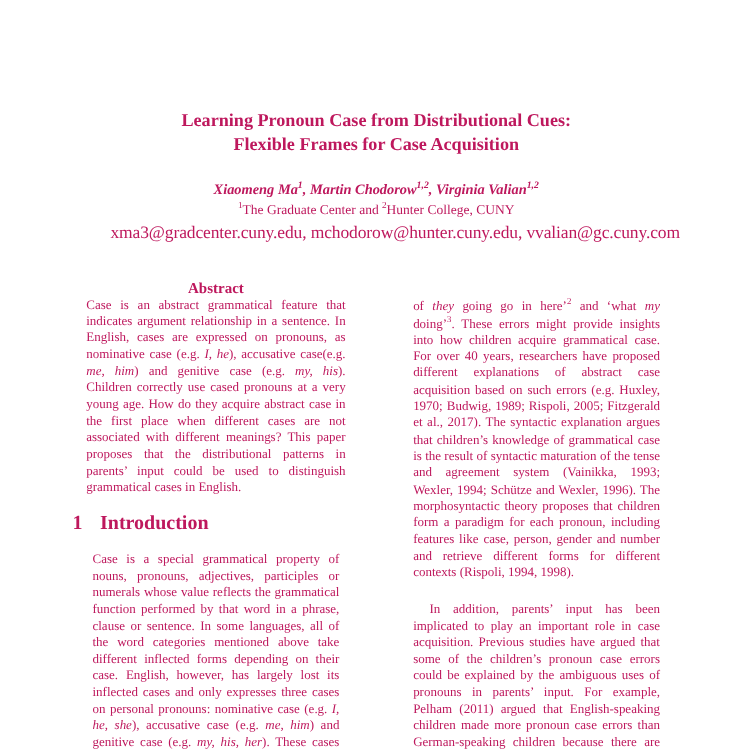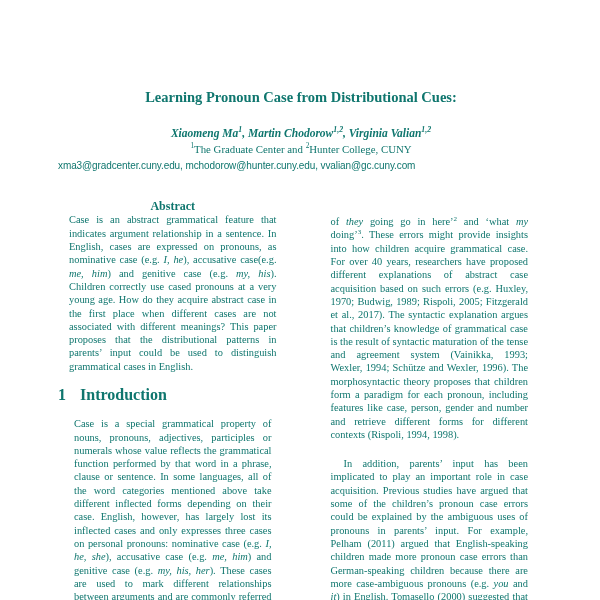--- a/index.html
+++ b/index.html
@@ -3,39 +3,39 @@
 <meta charset="utf-8">
 <style>
   html, body { margin: 0; padding: 0; }
   body { background: #ffffff; }
   .page {
     position: relative;
     width: 600px;
     height: 600px;
     margin: 0 auto;
     background: #ffffff;
-    color: #0f766e;
+    color: #be185d;
     overflow: hidden;
     font-family: "Liberation Serif", "DejaVu Serif", serif;
   }
   .inner { padding: 88px 56px 0 58px; }
   .title {
     margin: 0 0 20px;
     text-align: center;
     font-size: 14.5px;
     line-height: 1.32;
     font-weight: bold;
   }
   .authors { margin: 0 0 4px; text-align: center; font-size: 11.5px; font-weight: bold; font-style: italic; }
   .affiliation { margin: 0 0 5px; text-align: center; font-size: 10.8px; }
   .emails {
     margin: 0 0 28px;
-    text-align: left;
-    font-family: Liberation Sans, sans-serif;
-    font-size: 10px;
+    text-align: right;
+    font-family: Liberation Serif, serif;
+    font-size: 14px;
     letter-spacing: -0.1px;
   }
   sup { font-size: 68%; line-height: 0; }
   .columns { display: flex; gap: 27px; align-items: flex-start; }
   .col {
     width: 230px;
     font-size: 10.4px;
     line-height: 13.3px;
     text-align: justify;
     -webkit-hyphens: auto;
@@ -49,20 +49,21 @@
   .para-indent { text-indent: 13px; }
 </style>
 </head>
 <body>
 
 <div class="page">
   <div class="inner">
 
     <h1 class="title">
       <span>Learning Pronoun Case from Distributional Cues:</span><br>
+      <span>Flexible Frames for Case Acquisition</span>
     </h1>
 
     <div class="authors">Xiaomeng Ma<sup>1</sup>, Martin Chodorow<sup>1,2</sup>, Virginia Valian<sup>1,2</sup></div>
     <div class="affiliation"><sup>1</sup>The Graduate Center and <sup>2</sup>Hunter College, CUNY</div>
     <div class="emails">xma3@gradcenter.cuny.edu, mchodorow@hunter.cuny.edu, vvalian@gc.cuny.com</div>
 
     <div class="columns">
 
       <div class="col">
         <div class="abstract-heading">Abstract</div>

